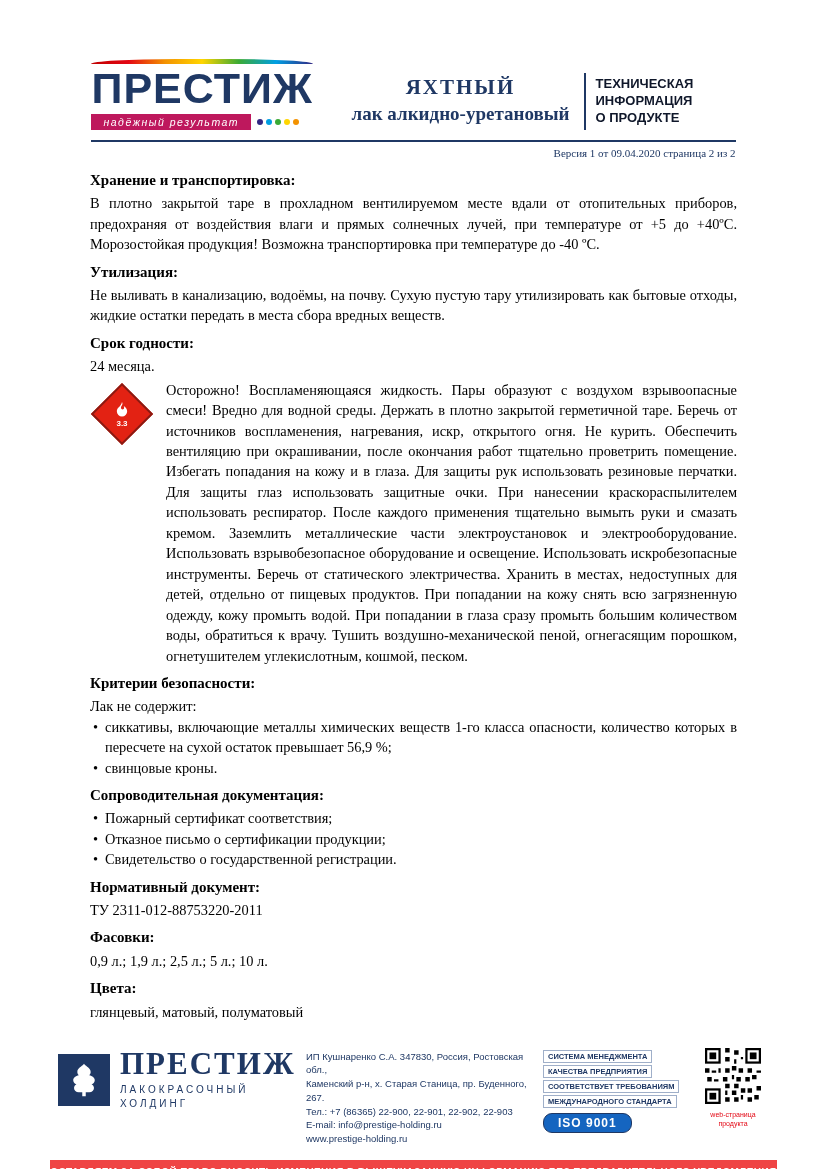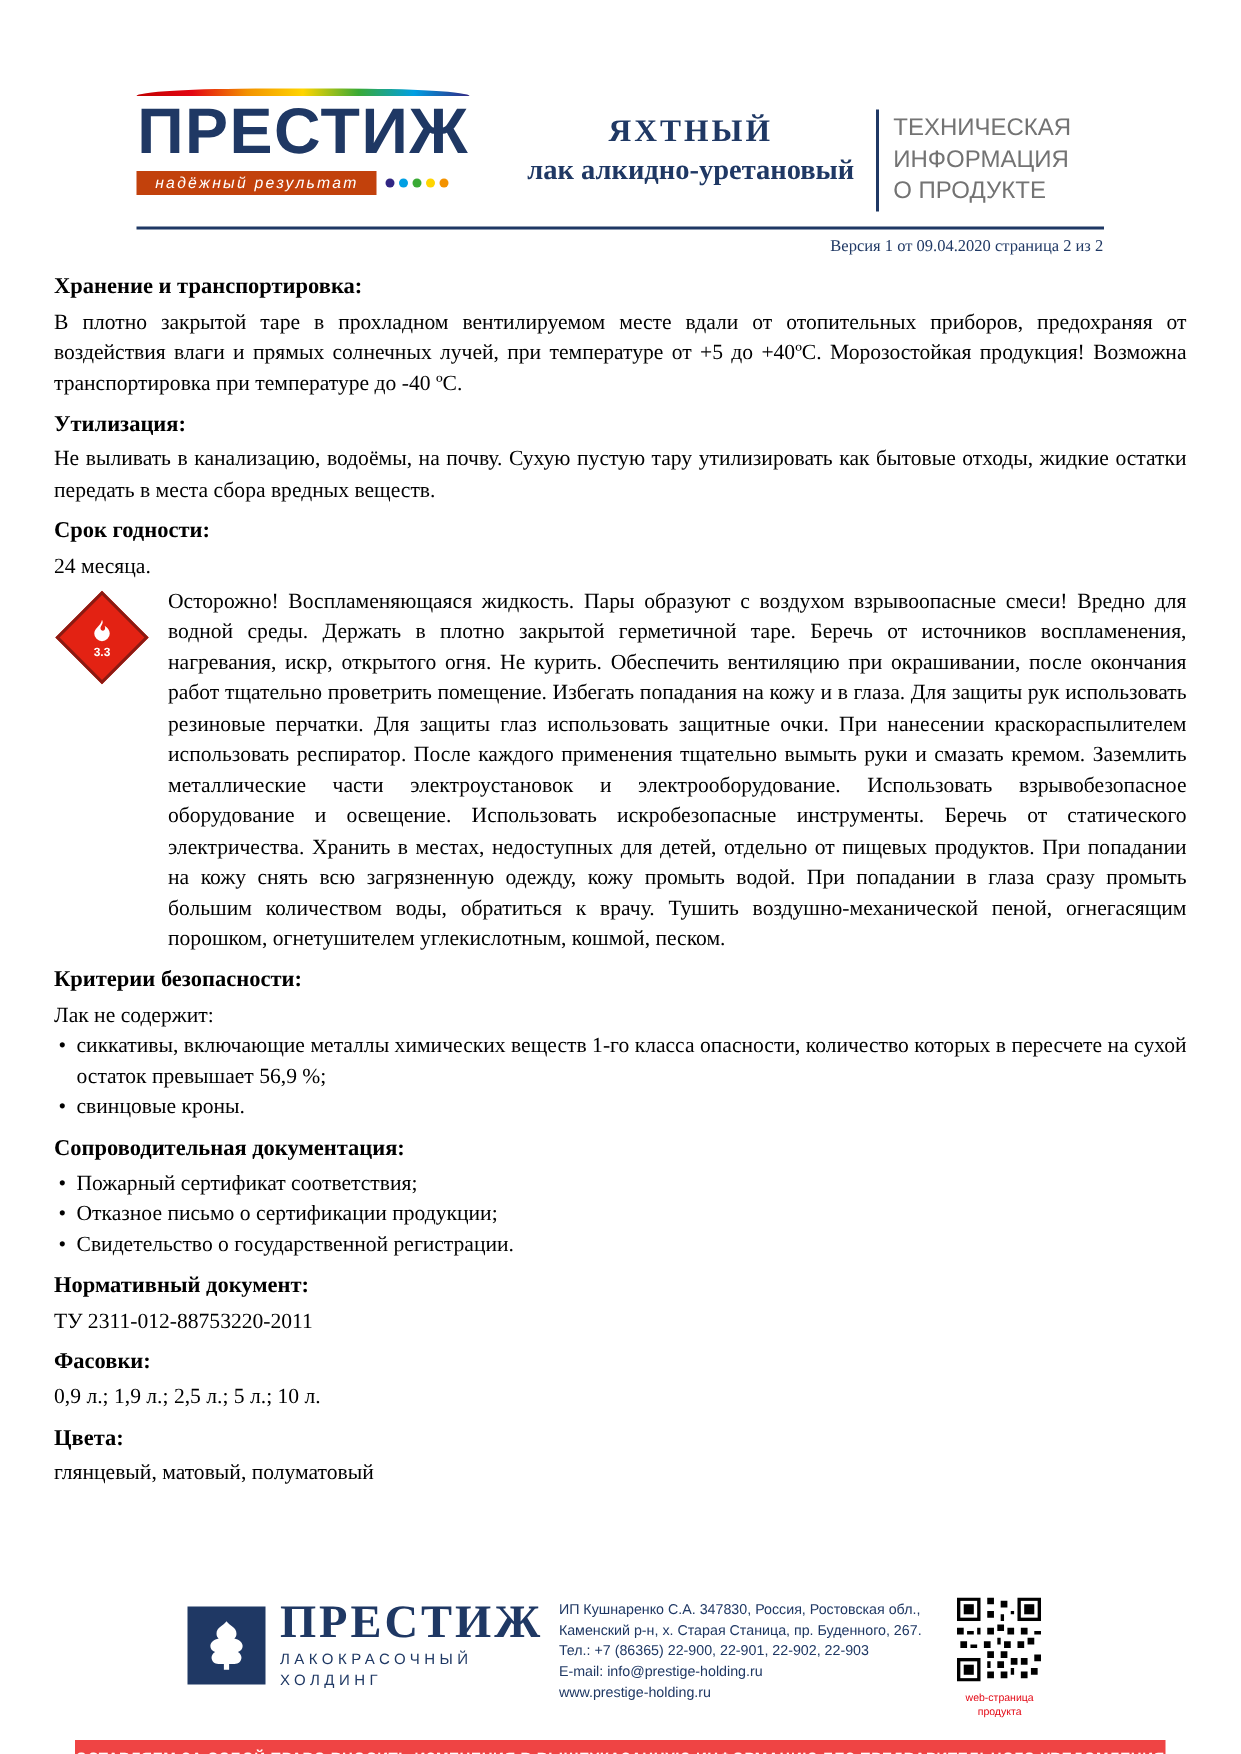--- a/index.html
+++ b/index.html
@@ -17,39 +17,39 @@
     height: 5px; width: 222px; margin-bottom: 3px;
     border-radius: 100% 100% 0 0 / 260% 260% 0 0;
     background: linear-gradient(90deg,#c00000,#e30613,#f39200,#ffd500,#3aaa35,#009fe3,#312783);
   }
   .logo-text {
     font-family: "Liberation Sans", sans-serif; font-weight: bold;
     font-size: 43px; line-height: 1; color: #1f3864; letter-spacing: 1px;
   }
   .tagline-row { display: flex; align-items: center; gap: 6px; margin-top: 4px; }
   .tagline {
-    background: #c2410c; color: #fff; font-family: "Liberation Sans", sans-serif;
+    background: #be185d; color: #fff; font-family: "Liberation Sans", sans-serif;
     font-size: 10.5px; font-style: italic; letter-spacing: 1.5px; padding: 2px 12px;
   }
   .dots { display: flex; gap: 3px; }
   .dot { width: 6px; height: 6px; border-radius: 50%; }
   .dot1{background:#312783}.dot2{background:#009fe3}.dot3{background:#3aaa35}.dot4{background:#ffd500}.dot5{background:#f39200}
   .title-block { flex: 1; text-align: center; color: #1f3864; padding: 16px 14px 0 8px; }
   .title-line1 { font-size: 21px; font-weight: bold; letter-spacing: 2px; }
   .title-line2 { font-size: 19px; font-weight: bold; margin-top: 3px; }
   .docinfo {
     flex: none; width: 152px; margin-top: 14px;
     border-left: 2px solid #1f3864; padding: 3px 0 3px 10px;
-    font-family: "Liberation Sans", sans-serif; font-weight: normal;
-    color: #737373; font-size: 16px; line-height: 1.3;
+    font-family: "Liberation Sans", sans-serif; font-weight: bold;
+    color: #0f172a; font-size: 13px; line-height: 1.3;
   }
   .header-rule { height: 2px; background: #1f3864; margin-top: 10px; }
   .version { text-align: right; font-size: 11px; color: #1f3864; margin-top: 5px; }
   
-  .content { padding: 4px 36px 0; font-size: 14.4px; line-height: 1.42; text-align: justify; }
+  .content { padding: 4px 90px 0; font-size: 14.4px; line-height: 1.42; text-align: justify; }
   .section-title { font-size: 15px; font-weight: bold; text-align: left; margin: 7px 0 2px; }
   .precautions-row { display: flex; gap: 12px; margin-top: 3px; }
   .hazard-col { flex: none; width: 64px; padding-top: 6px; }
   .diamond {
     width: 44px; height: 44px; margin: 6px auto 0; transform: rotate(45deg);
     background: #e32213; border: 2.5px solid #8b1a12;
     display: flex; align-items: center; justify-content: center;
   }
   .diamond-inner { transform: rotate(-45deg); text-align: center; color: #fff; line-height: 1; }
   .diamond-inner svg { display: block; margin: 0 auto; }
@@ -185,20 +185,27 @@
     </div>
 
     <div class="contact">
       <div>ИП Кушнаренко С.А. 347830, Россия, Ростовская обл.,</div>
       <div>Каменский р-н, х. Старая Станица, пр. Буденного, 267.</div>
       <div>Тел.: +7 (86365) 22-900, 22-901, 22-902, 22-903</div>
       <div>E-mail: info@prestige-holding.ru</div>
       <div>www.prestige-holding.ru</div>
     </div>
 
+    <div class="iso">
+      <div class="iso-line">СИСТЕМА МЕНЕДЖМЕНТА</div>
+      <div class="iso-line">КАЧЕСТВА ПРЕДПРИЯТИЯ</div>
+      <div class="iso-line">СООТВЕТСТВУЕТ ТРЕБОВАНИЯМ</div>
+      <div class="iso-line">МЕЖДУНАРОДНОГО СТАНДАРТА</div>
+      <div class="iso-badge">ISO 9001</div>
+    </div>
 
     <div class="qr-block">
       <svg width="56" height="56" viewBox="0 0 25 25">
         <rect x="0" y="0" width="25" height="25" fill="#ffffff"></rect>
         <g fill="#000000">
           <rect x="0" y="0" width="7" height="7"></rect>
             <rect x="1" y="1" width="5" height="5" fill="#ffffff"></rect>
             <rect x="2" y="2" width="3" height="3"></rect>
           <rect x="18" y="0" width="7" height="7"></rect>
             <rect x="19" y="1" width="5" height="5" fill="#ffffff"></rect>

